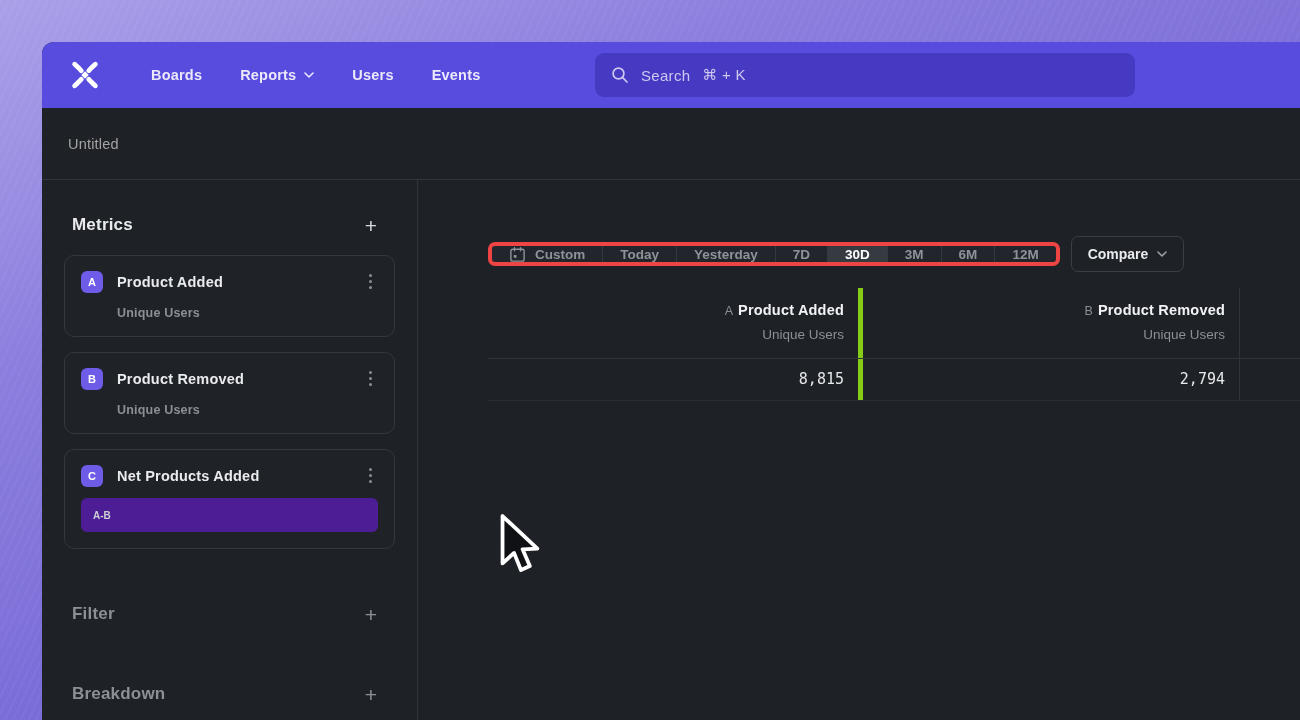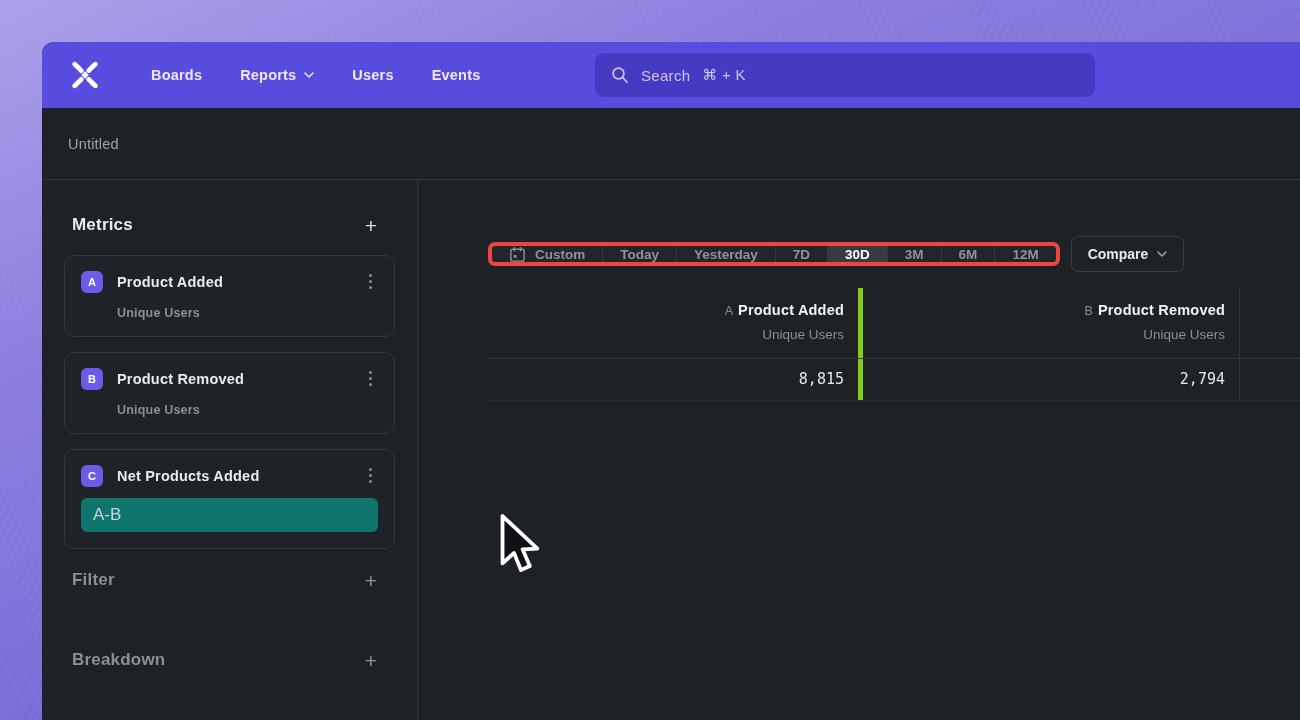--- a/index.html
+++ b/index.html
@@ -25,21 +25,21 @@
     display:flex; align-items:center; padding:0 26px; position:relative;
   }
   .logo { width:34px; height:34px; display:flex; align-items:center; justify-content:center; }
   .nav-items { display:flex; align-items:center; margin-left:30px; }
   .nav-item {
     color:#ece9fb; font-size:14.5px; font-weight:700; letter-spacing:0.2px;
     padding:10px 19px; cursor:pointer; display:flex; align-items:center; gap:8px;
   }
   .chev { width:10px; height:6px; }
   .searchbar {
-    position:absolute; left:553px; top:11px; width:500px; height:44px;
+    position:absolute; left:553px; top:11px; width:540px; height:44px;
     background:#463ac2; border-radius:9px; display:flex; align-items:center;
     padding:0 16px; gap:12px; cursor:text;
   }
   .searchbar .s-text { color:#cdc7f1; font-size:15px; font-weight:500; letter-spacing:0.3px; }
 
   
   .titlebar {
     height:72px; flex:0 0 72px; border-bottom:1px solid #31353b;
     display:flex; align-items:center; padding:0 26px;
   }
@@ -68,25 +68,25 @@
   .badge {
     width:22px; height:22px; border-radius:6px; background:#6e5ce8;
     color:#fff; font-size:11px; font-weight:700;
     display:flex; align-items:center; justify-content:center; flex:0 0 22px;
   }
   .mc-title { margin-left:14px; color:#e9ebee; font-size:14.5px; font-weight:700; letter-spacing:0.2px; flex:1; }
   .kebab { display:flex; flex-direction:column; gap:3px; padding:4px 6px; cursor:pointer; }
   .kebab i { width:3px; height:3px; border-radius:50%; background:#8b9097; }
   .mc-sub { margin:13px 0 0 36px; color:#8b9097; font-size:12.5px; font-weight:700; letter-spacing:0.2px; }
   .formula-input {
-    margin-top:11px; background:#0f766e; border-radius:6px; height:34px;
+    margin-top:11px; background:#4c1d95; border-radius:6px; height:34px;
     display:flex; align-items:center; padding:0 12px;
-    color:#cdd0d5; font-size:17px; font-weight:400; cursor:text;
-  }
-  .gap-lg { margin-top:16px;justify-content:space-between; }
+    color:#cdd0d5; font-size:10px; font-weight:700; cursor:text;
+  }
+  .gap-lg { margin-top:50px;justify-content:space-between; }
   .gap-xl { margin-top:50px; }
 
   
   .toolbar { display:flex; align-items:center; }
   .seg-control {
     display:flex; border:4px solid #ef4444; border-radius:7px; overflow:hidden;
     background:#22252b; height:24px;
   }
   .seg {
     display:flex; align-items:center; gap:9px; padding:0 17px;

